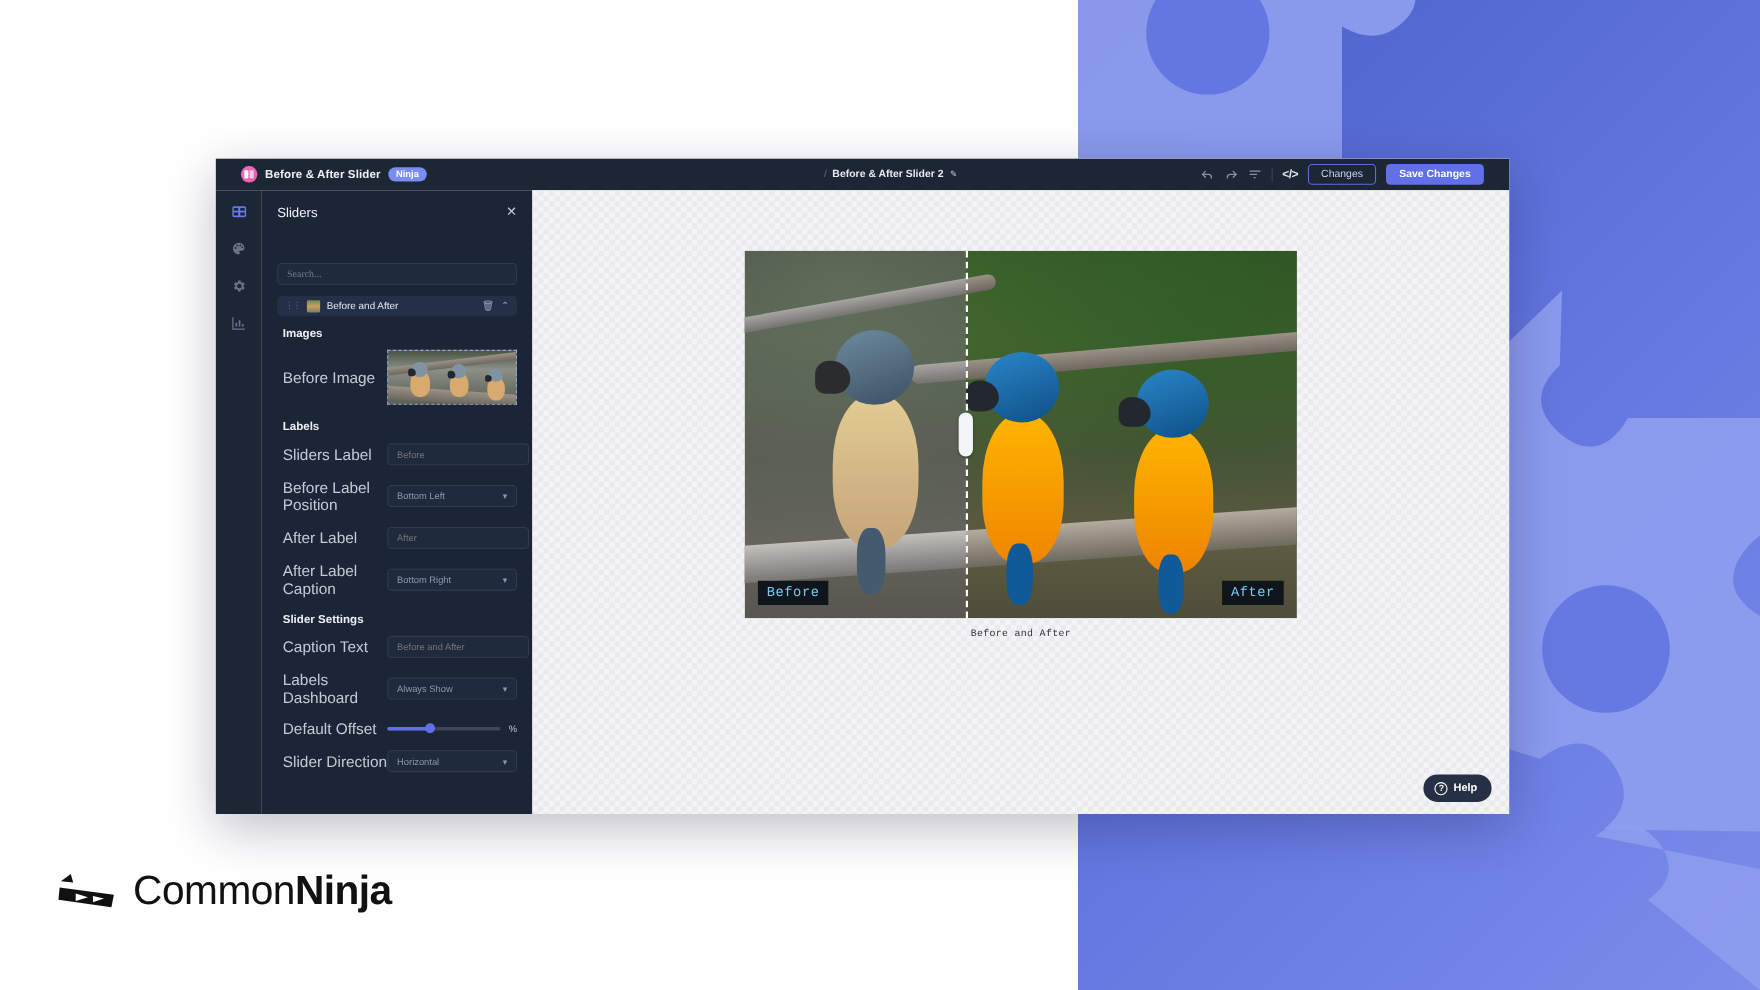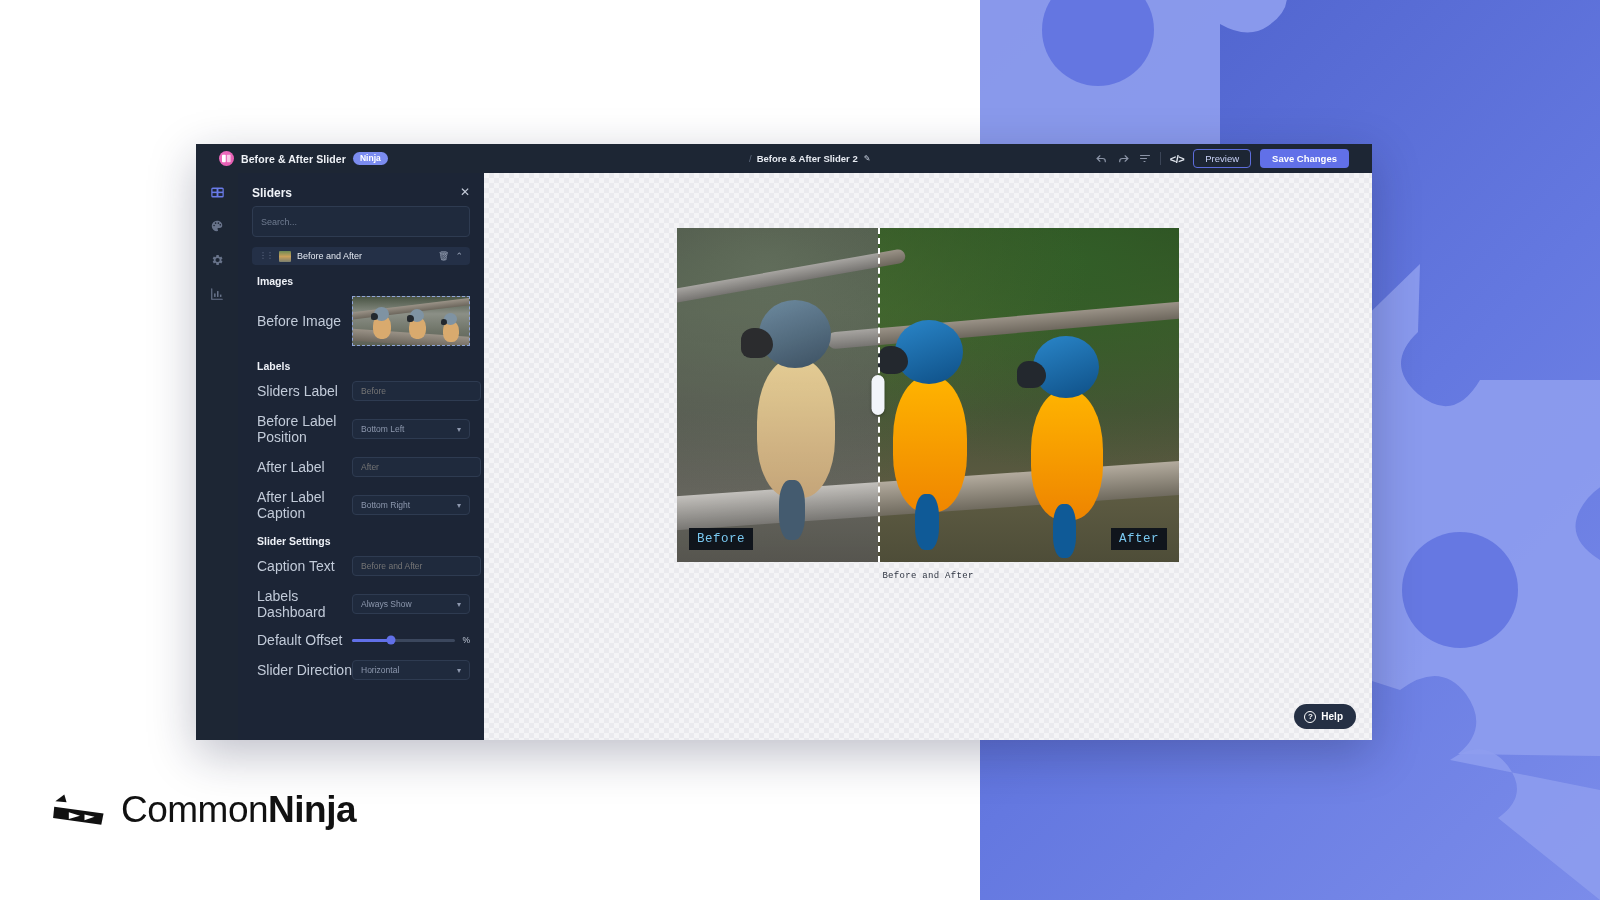--- a/index.html
+++ b/index.html
@@ -94,29 +94,30 @@
     width: 246px; flex: 0 0 246px;
     background: #1c2536;
     position: relative;
     overflow: hidden;
     display: flex; flex-direction: column;
   }
   .panel-head {
     padding: 13px 14px 6px 14px;
     display: flex; align-items: flex-start; justify-content: space-between;
   }
-  .panel-title { color: #f0f3f8; font-size: 12px; font-weight: 700; }
+  .panel-title { color: #f0f3f8; font-size: 12px; font-weight: 400; }
   .panel-close { color: #c3cad8; font-size: 12px; line-height: 1; background:none;border:none;font-family:inherit; }
   .panel-scroll { flex: 1; overflow: hidden; padding: 0 14px 0 14px; position: relative; }
 
   .search-box {
-    width: 100%; height: 31px; border-radius: 4px;
+    width: 100%; height: 20px; border-radius: 4px;
     background: #1f2a3d; border: 1px solid #2e3b51;
-    color: #cdd5e2; font-size: 9px; padding: 0 8px; font-family: Liberation Sans, sans-serif;
+    color: #cdd5e2; font-size: 9px; padding: 0 8px; font-family: Liberation Serif, serif;
     margin-bottom: 10px;
+    margin-top: 33px;
   }
   .search-box::placeholder { color: #6f7b90; }
 
   .slider-card {
     background: #243047; border-radius: 4px;
     height: 18px; display: flex; align-items: center; gap: 6px;
     padding: 0 7px; margin-bottom: 10px;
   }
   .grip { color: #6b7791; font-size: 8px; letter-spacing: -1px; line-height:1; }
   .thumb-mini {
@@ -324,21 +325,21 @@
       </span>
       <span class="tb-icon">
         <svg width="12" height="12" viewBox="0 0 24 24" fill="none" stroke="currentColor" stroke-width="2.2" stroke-linecap="round">
           <line x1="3" y1="5" x2="21" y2="5"></line>
             <line x1="3" y1="11" x2="15" y2="11"></line>
             <line x1="10" y1="17" x2="12" y2="17"></line>
         </svg>
       </span>
       <span class="tb-divider"></span>
       <span class="code-icon">&lt;/&gt;</span>
-      <button class="btn-preview">Preview</button>
+      <button class="btn-preview">Changes</button>
       <button class="btn-save">Save Changes</button>
     </div>
   </div>
 
   <div id="appbody">
 
     <div id="rail">
       <span class="rail-item active">
         <svg width="15" height="15" viewBox="0 0 24 24" fill="currentColor">
           <rect x="2" y="4" width="20" height="16" rx="2.5" fill="currentColor" opacity=".95"></rect>

